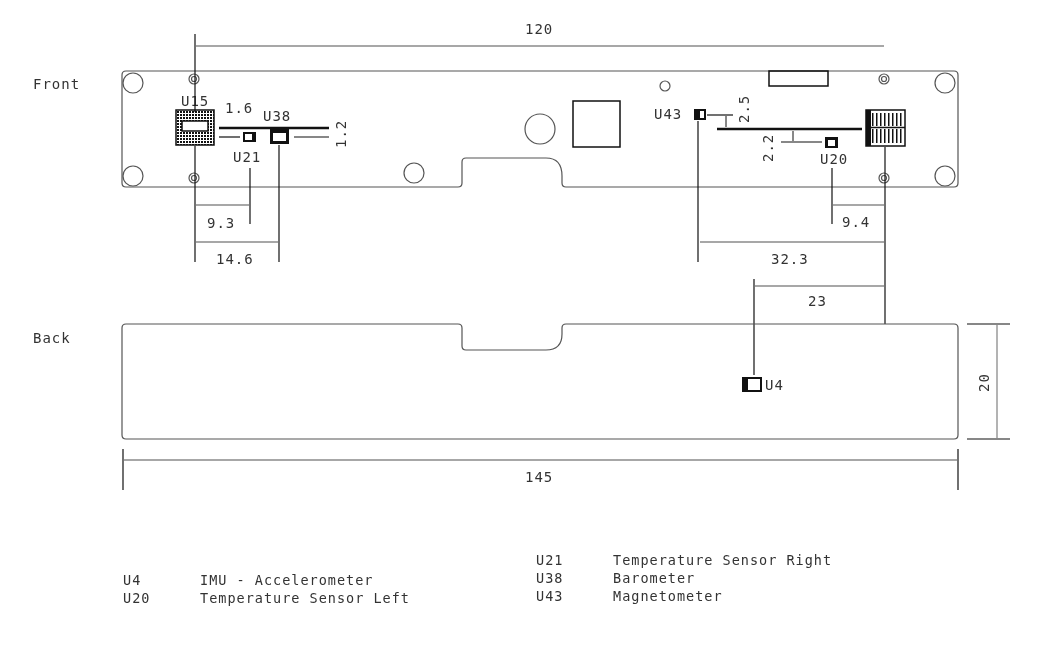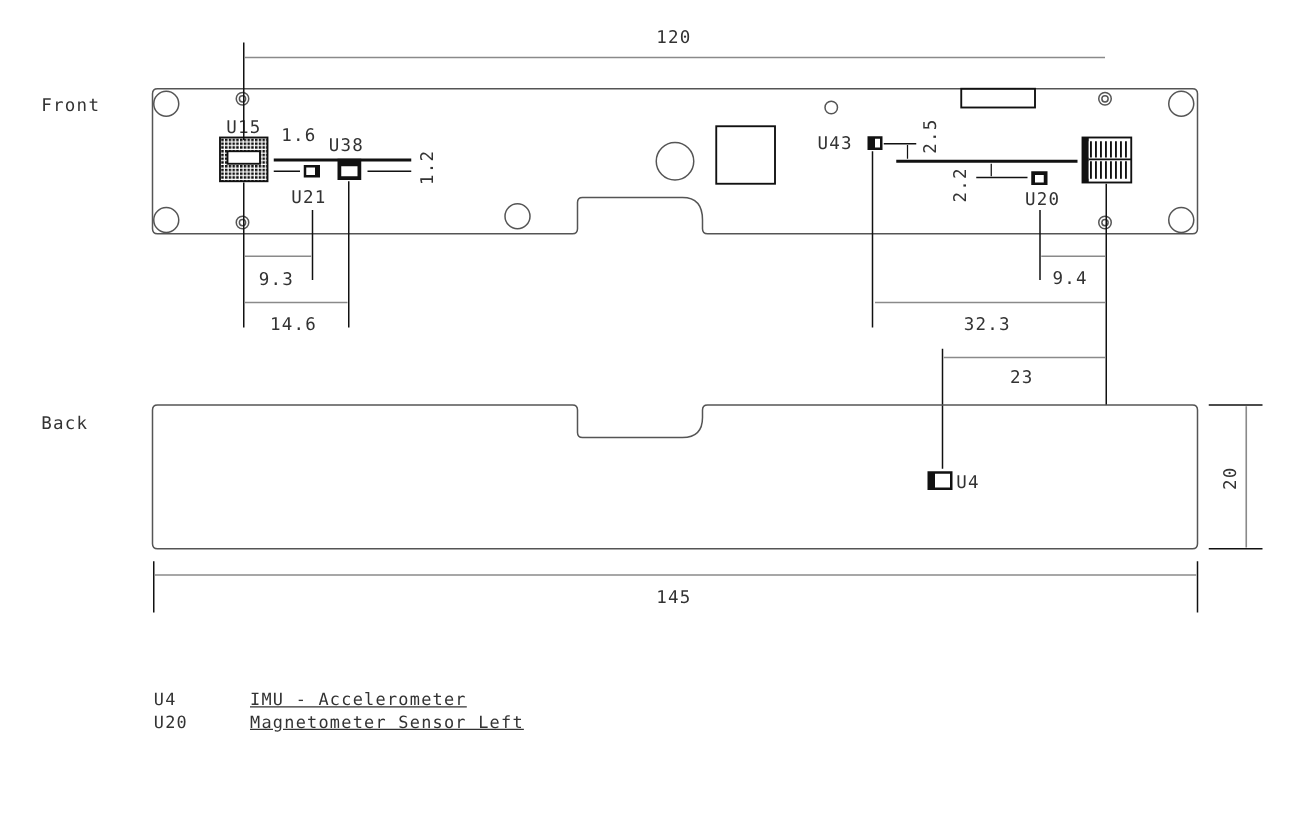--- a/index.html
+++ b/index.html
@@ -148,18 +148,21 @@
   <line class="ext" x1="967" y1="439" x2="1010" y2="439"></line>
   <line class="dim" x1="997" y1="325" x2="997" y2="438"></line>
   <text class="txt" transform="translate(989,392) rotate(-90)">20</text>
 
   <line class="ext" x1="123" y1="449" x2="123" y2="490"></line>
   <line class="ext" x1="958" y1="449" x2="958" y2="490"></line>
   <line class="dim" x1="124" y1="460" x2="957" y2="460"></line>
   <text class="txt" x="525" y="482">145</text>
 </svg>
 
-<div class="legend" style="left:123px; top:551px;text-decoration:underline;">
+<div class="legend" style="left:123px; top:571px;">
   <div class="row"><span class="ref">U4</span><span>IMU - Accelerometer</span></div>
-  <div class="row"><span class="ref">U20</span><span>Magnetometer Sensor Left</span></div>
+  <div class="row"><span class="ref">U20</span><span>Temperature Sensor Left</span></div>
 </div>
 <div class="legend" style="left:536px; top:551px;">
+  <div class="row"><span class="ref">U21</span><span>Temperature Sensor Right</span></div>
+  <div class="row"><span class="ref">U38</span><span>Barometer</span></div>
+  <div class="row"><span class="ref">U43</span><span>Magnetometer</span></div>
 </div>
 
 </body></html>

